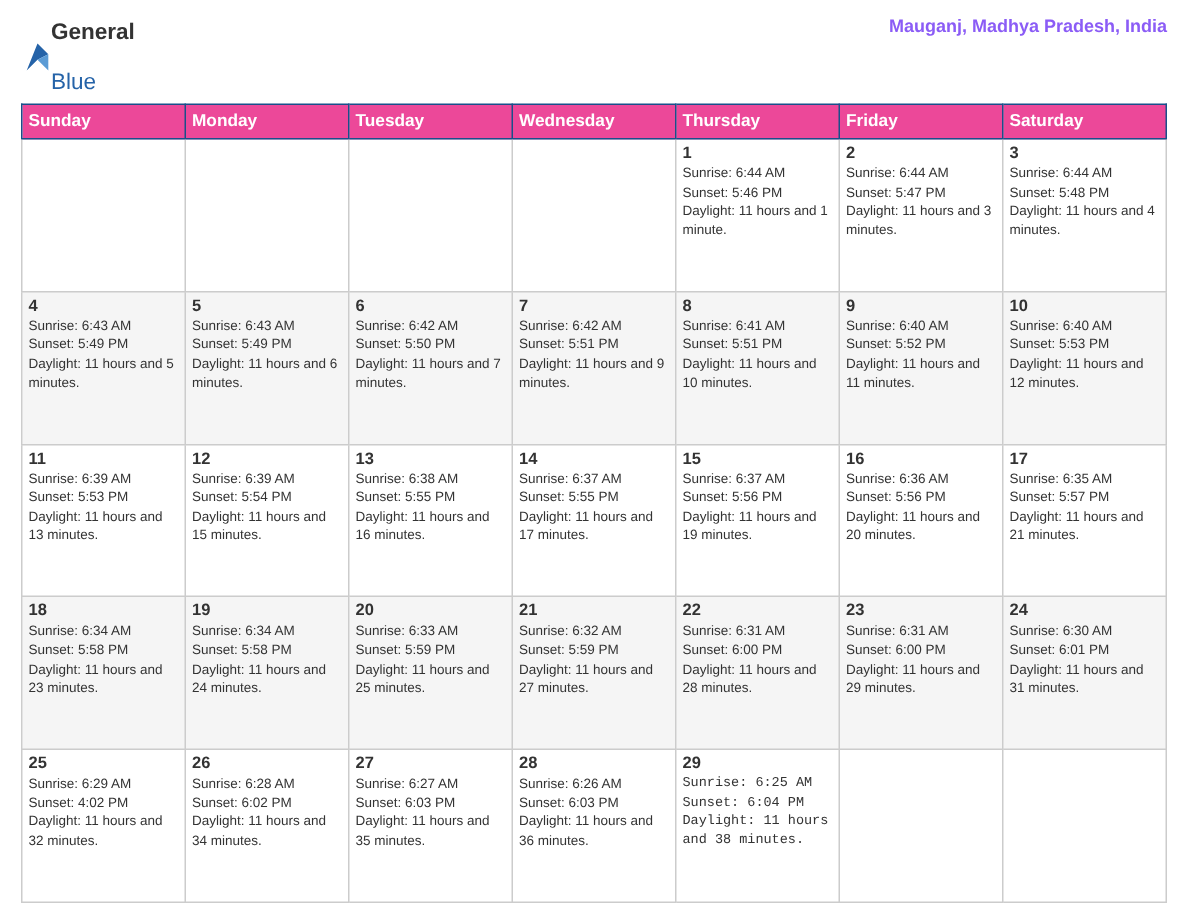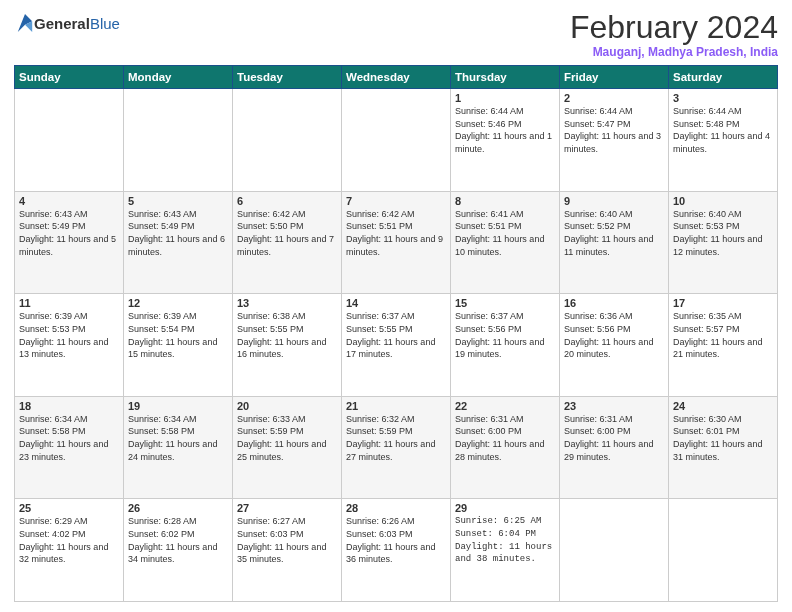--- a/index.html
+++ b/index.html
@@ -23,22 +23,23 @@
       justify-content: space-between;
       margin-bottom: 6px;
     }
     .logo {
       display: flex;
       align-items: center;
       margin-top: 4px;
     }
     .logo-text {
       display: flex;
-      flex-direction: row;
+      flex-direction: column;
       line-height: 1.1;
+      gap: 16px;
     }
     .logo-general {
       font-size: 15px;
       font-weight: bold;
       color: #333;
     }
     .logo-blue {
       font-size: 15px;
       font-weight: normal;
       color: #2563a8;
@@ -100,40 +101,39 @@
     .empty-cell {
       background: #fff;
     }
     tr:nth-child(even) td {
       background: #f5f5f5;
     }
     tr:nth-child(odd) td {
       background: #fff;
     }
     .calendar-table thead tr th {
-      background: #0f766e;
+      background: #ec4899;
     }
   </style>
 </head>
 <body>
 
 <div class="page">
   <div class="header">
     <div class="logo">
       <svg class="logo-icon" viewBox="0 0 20 24" xmlns="http://www.w3.org/2000/svg">
         <polygon points="2,22 10,2 18,10 10,14" fill="#2563a8"></polygon>
         <polygon points="10,14 18,10 18,22" fill="#5b9bd5"></polygon>
       </svg>
       <div class="logo-text">
         <span class="logo-general">General</span>
         <span class="logo-blue">Blue</span>
       </div>
     </div>
     <div class="header-right">
-      <div class="calendar-title">February 2024</div>
       <div class="calendar-subtitle">Mauganj, Madhya Pradesh, India</div>
     </div>
   </div>
 
   <table class="calendar-table">
     <thead>
       <tr>
         <th>Sunday</th>
         <th>Monday</th>
         <th>Tuesday</th>

